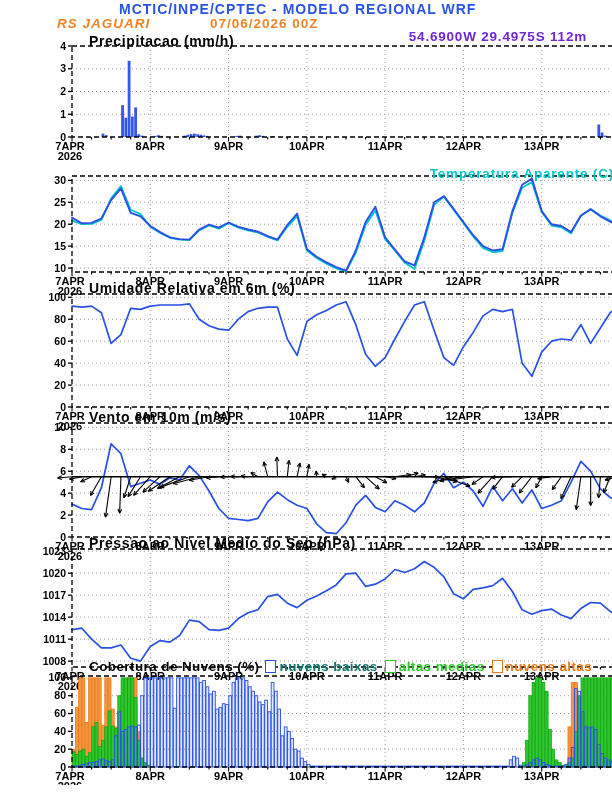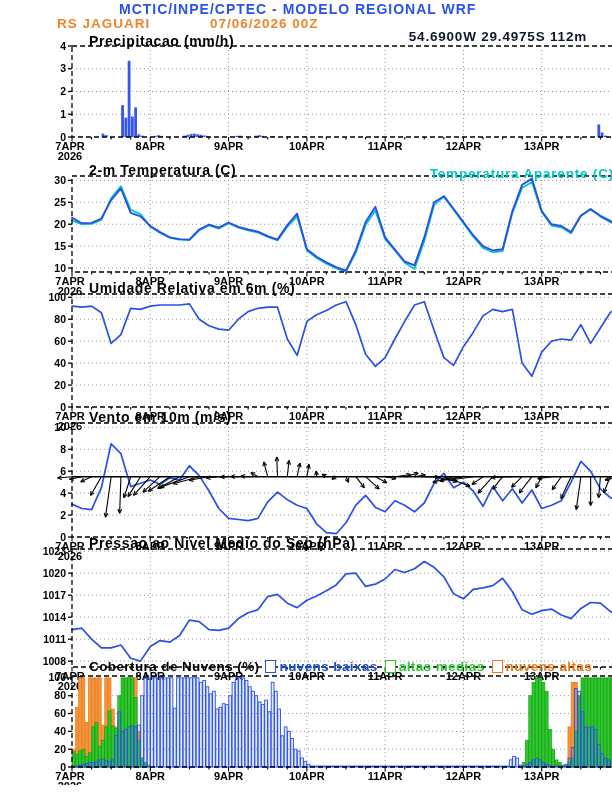--- a/index.html
+++ b/index.html
@@ -1,23 +1,23 @@
 <!DOCTYPE html>
 <html><head>
 <meta charset="utf-8">
 <style>
   html,body{margin:0;padding:0;background:#ffffff;}
   .page{position:relative;width:612px;height:785px;background:#fff;overflow:hidden;
         font-family:"Liberation Sans","DejaVu Sans",sans-serif;font-weight:bold;margin-left:24px;}
   .hdr1{position:absolute;left:95px;top:1px;font-size:14px;letter-spacing:1px;color:#2a52e8;white-space:nowrap;}
-  .hdr-station{position:absolute;left:33px;top:16px;font-size:13.5px;letter-spacing:1px;color:#f08428;white-space:nowrap;}
+  .hdr-station{position:absolute;left:33px;top:16px;font-size:13.5px;letter-spacing:1px;color:#f08428;white-space:nowrap;font-style:italic;}
   .hdr-run{position:absolute;left:186px;top:16px;font-size:13.5px;letter-spacing:1px;color:#f08428;white-space:nowrap;}
   .ptitle{position:absolute;font-size:14px;letter-spacing:.6px;color:#000;white-space:nowrap;}
   .rlabel{position:absolute;font-size:13.5px;letter-spacing:.8px;white-space:nowrap;}
-  .coords{color:#0f172a;}
+  .coords{color:#6d28d9;}
   .cyanlab{color:#00c8c8;}
   .legendrow{position:absolute;left:65px;top:659px;display:flex;align-items:flex-end;font-size:13.5px;letter-spacing:.4px;white-space:nowrap;}
   .legendrow .ttl{color:#000;margin-right:6px;}
   .leg-item{display:flex;align-items:center;margin-right:7px;}
   .leg-sq{width:9px;height:11px;background:#fff;border-width:1.6px;border-style:solid;margin-right:3px;display:inline-block;}
   svg{position:absolute;left:0;top:0;}
   svg text{font-family:"Liberation Sans","DejaVu Sans",sans-serif;font-weight:bold;fill:#000;}
 </style>
 </head>
 <body>
@@ -901,32 +901,31 @@
           <text x="361.14285714285717" y="780" text-anchor="middle" font-size="11">11APR</text>
           <text x="439.42857142857144" y="780" text-anchor="middle" font-size="11">12APR</text>
           <text x="517.7142857142858" y="780" text-anchor="middle" font-size="11">13APR</text>
         </g>
       </g>
     </svg>
 
   <div class="ptitle" style="left:65px;top:33px;">Precipitacao (mm/h)</div>
   <div class="rlabel coords" style="right:49px;top:29px;">54.6900W 29.4975S 112m</div>
 
-  <div class="ptitle" style="left:65px;top:162px;">2-m Temperatura (C)</div>
   <div class="rlabel cyanlab" style="right:22px;top:166px;">Temperatura Aparente (C)</div>
 
   <div class="ptitle" style="left:65px;top:280px;">Umidade Relativa em 6m (%)</div>
   <div class="ptitle" style="left:65px;top:409px;">Vento em 10m (m/s)</div>
   <div class="ptitle" style="left:65px;top:535px;">Pressao ao Nivel Medio do Sep (hPa)</div>
 
   <div class="legendrow">
     <span class="ttl">Cobertura de Nuvens (%)</span>
     <span class="leg-item">
       <span class="leg-sq" id="sq-blue" style="border-color: rgb(42, 80, 230);"></span>
-      <span id="lg-blue" style="color: #1d4ed8;">nuvens baixas</span>
+      <span id="lg-blue" style="color: #0f766e;">nuvens baixas</span>
     </span>
     <span class="leg-item">
       <span class="leg-sq" id="sq-green" style="border-color: rgb(46, 200, 46);"></span>
       <span id="lg-green" style="color: rgb(46, 200, 46);">altas medias</span>
     </span>
     <span class="leg-item">
       <span class="leg-sq" id="sq-orange" style="border-color: rgb(232, 120, 24);"></span>
       <span id="lg-orange" style="color: rgb(232, 120, 24);">nuvens altas</span>
     </span>
   </div>

